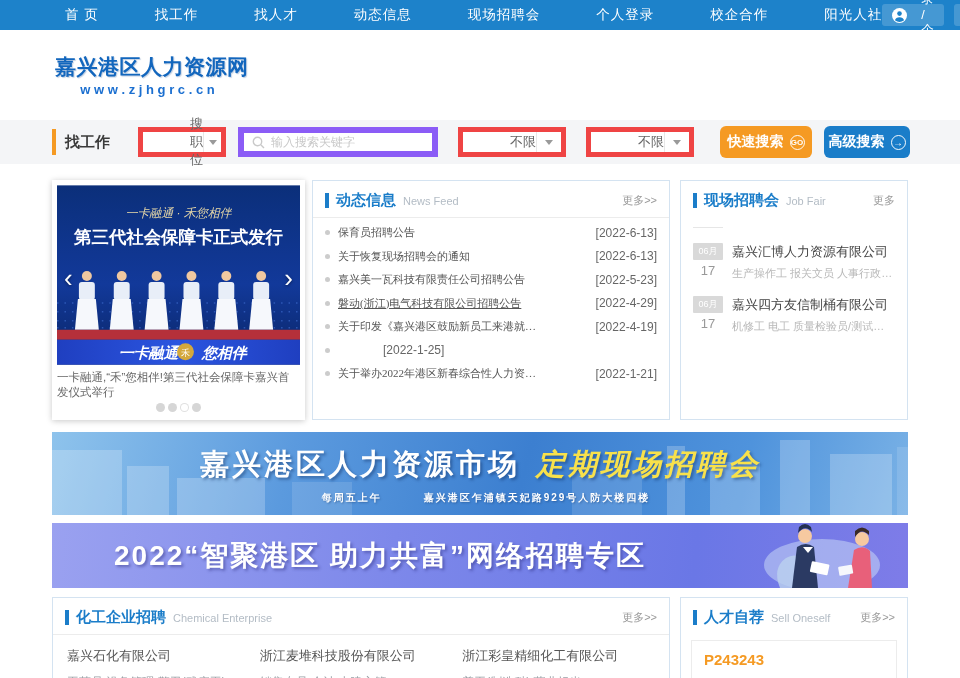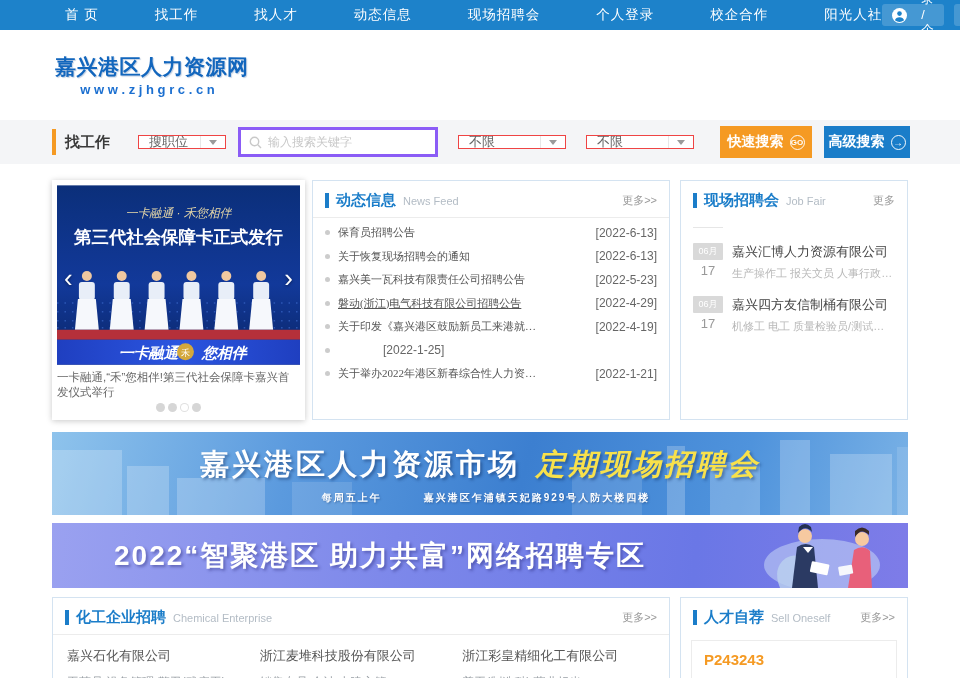--- a/index.html
+++ b/index.html
@@ -23,38 +23,38 @@
   .logo-title { font-size:21px; font-weight:bold; color:#1266bd; letter-spacing:.5px;
     text-shadow:1px 1px 1px rgba(140,165,200,.55); white-space:nowrap; }
   .logo-sub { font-size:15px; font-weight:bold; color:#1266bd; margin-top:2px; letter-spacing:1px; }
   .logo-url { font-size:13px; font-weight:bold; color:#1b6fd0; margin-top:1px; white-space:nowrap; }
 
   
   .search-strip { background:#f4f5f7; height:44px; display:flex; align-items:center; }
   .search-row { display:flex; align-items:center; margin-left:52px; }
   .accent { width:4px; height:26px; background:#f59a23; margin-right:9px; }
   .search-label { font-size:15px; font-weight:bold; color:#3a3a3a; margin-right:28px; }
-  .sel { height:14px; background:#fff; border:1px solid #ef4444; display:flex; align-items:center;
-    font-size:13px; color:#666; }
+  .sel { height:30px; background:#fff; border:5px solid #ef4444; display:flex; align-items:center;
+    font-size:13px; color:#666;padding-left:37px; }
   .sel-text { padding-left:10px; flex:1; }
   .sel-arrow { width:25px; height:100%; border-left:1px solid #e7e7e7; display:flex;
     align-items:center; justify-content:center; }
   .caret { width:0; height:0; border-left:4px solid transparent; border-right:4px solid transparent;
     border-top:5px solid #9a9a9a; }
   .sel1 { width:88px; margin-right:12px; }
   .sel2 { width:108px; margin-right:20px; }
   .sel3 { width:108px; margin-right:26px; }
-  .search-box { width:200px; height:30px; background:#fff; border:3px solid #8b5cf6;
+  .search-box { width:200px; height:30px; background:#fff; border:6px solid #8b5cf6;
     display:flex; align-items:center; padding:0 8px; margin-right:20px; }
   .search-box svg { flex:none; margin-right:6px; }
   .search-box input { border:none; outline:none; flex:1; min-width:0; font-size:12px; color:#444;
     font-family:inherit; }
   .search-box input::placeholder { color:#c8c8c8; }
   .btn { height:32px; border:none; color:#fff; font-size:14px; font-weight:bold;
-    display:flex; align-items:center; justify-content:center; gap:6px; border-radius:0;
+    display:flex; align-items:center; justify-content:center; gap:6px; border-radius:6px;
     cursor:pointer; font-family:inherit; }
   .btn-orange { background:#f59a23; width:92px; margin-right:12px; }
   .btn-blue { background:#1a7dc9; width:86px; }
   .icon-circle { width:15px; height:15px; border:1px solid rgba(255,255,255,.95); border-radius:50%;
     font-size:8px; line-height:13px; text-align:center; font-weight:bold; flex:none; }
   .icon-circle.arr { font-size:10px; }
 
   
   .row1 { display:flex; margin:16px 0 0 52px; }
   .carousel-card { width:253px; height:240px; background:#fff; padding:5px 5px 0;

